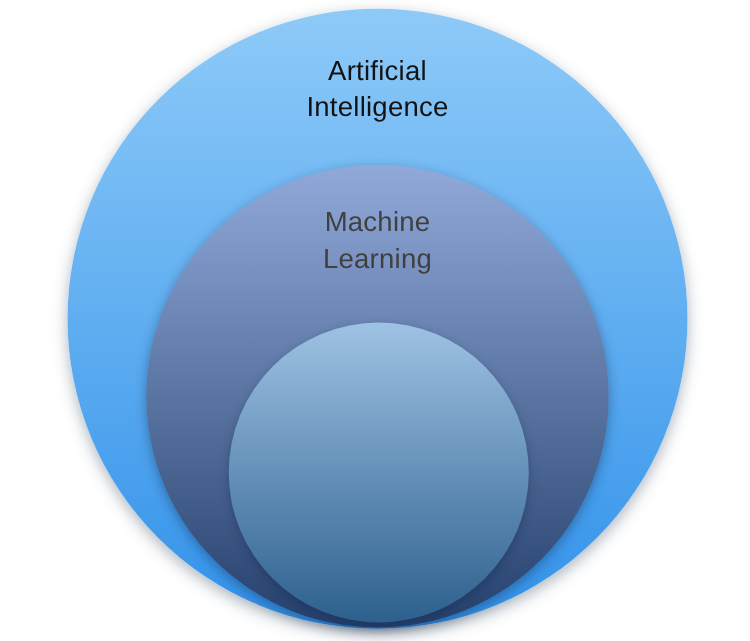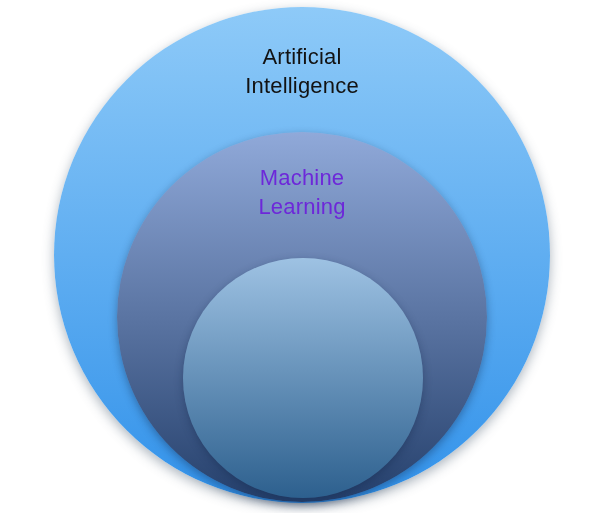--- a/index.html
+++ b/index.html
@@ -60,17 +60,17 @@
 
   <div class="circle circle-ai" style="background: linear-gradient(rgb(142, 202, 248) 0%, rgb(50, 146, 234) 100%);"></div>
 
   <div class="circle circle-ml" style="background: linear-gradient(rgb(144, 169, 217) 0%, rgb(37, 64, 108) 100%);"></div>
 
   <div class="circle circle-dl" style="background: linear-gradient(rgb(158, 194, 227) 0%, rgb(45, 96, 142) 100%);"></div>
 
   <div class="label label-ai" style="color: rgb(18, 18, 18);">Artificial
 Intelligence</div>
 
-  <div class="label label-ml" style="color: #6d28d9;">Machine
+  <div class="label label-ml" style="color: #404040;">Machine
 Learning</div>
 
 
 </div>
 
 </body></html>

